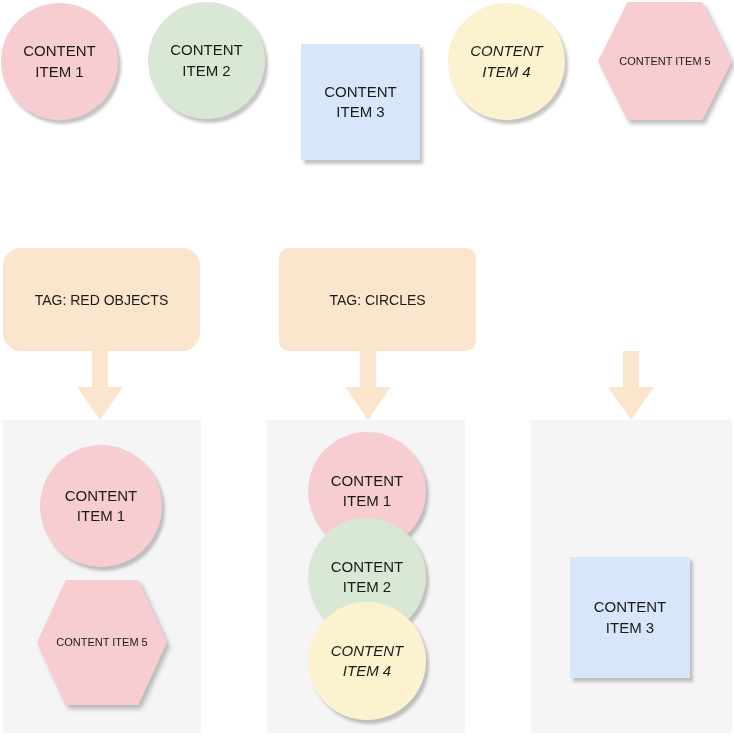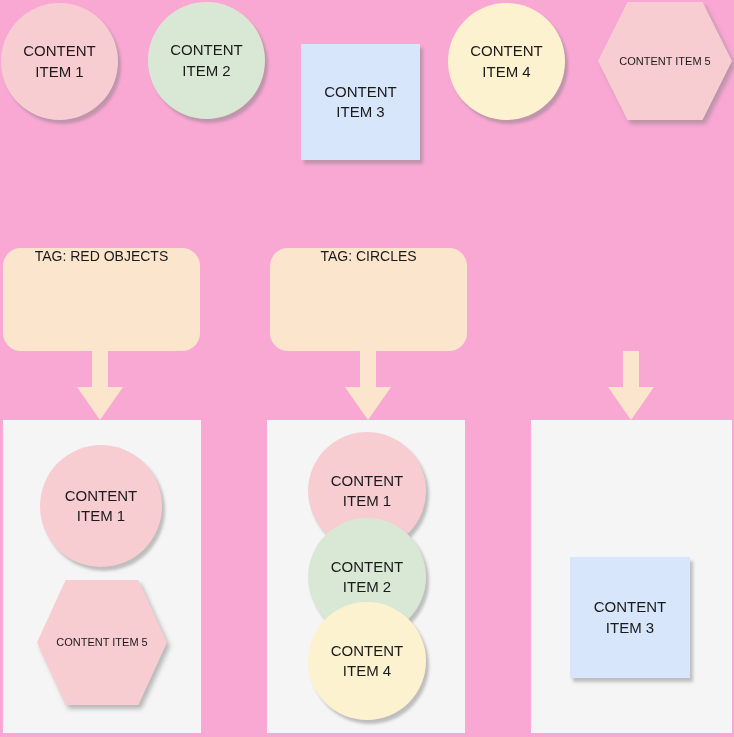--- a/index.html
+++ b/index.html
@@ -1,40 +1,40 @@
 <!DOCTYPE html>
 <html><head>
 <meta charset="utf-8">
 <style>
   html,body { margin:0; padding:0; background:#000; }
   #canvas {
-    position:relative; width:734px; height:737px; background:#f9a8d4;
+    position:relative; width:734px; height:737px; background:#ffffff;
     overflow:hidden; font-family:"Liberation Sans", sans-serif; color:#1a1a1a;
   }
   .node {
     position:absolute; display:flex; align-items:center; justify-content:center;
     text-align:center; font-size:15px; line-height:1.35; color:#1a1a1a;
   }
   .node-label { width:100px; display:inline-block; }
   .circle { border-radius:50%; }
   .shadowed { box-shadow:3px 4px 3px rgba(125,125,125,0.45); }
   .hex-wrap { position:absolute; filter:drop-shadow(3px 4px 2px rgba(125,125,125,0.5)); }
   .hex {
     width:100%; height:100%; display:flex; align-items:center; justify-content:center;
     text-align:center; font-size:11px; line-height:1.35;
     clip-path:polygon(0% 50%, 22% 0%, 78% 0%, 100% 50%, 78% 100%, 22% 100%);
   }
   .pink   { background:#f8cdd2; }
   .green  { background:#d9e8d4;align-items:center; }
   .blue   { background:#d7e6fa;margin-top:40px; }
-  .yellow { background:#fdf2d0; }
+  .yellow { background:#fdf2d0;font-style:italic; }
   .tag {
     position:absolute; top:248px; width:197px; height:103px;
     background:#fce5cd; border-radius:18px;
-    display:flex; justify-content:center;
+    display:flex; align-items:center; justify-content:center;
     font-size:14px; text-align:center;
   }
   .arrow { position:absolute; top:351px; width:46px; }
   .arrow-shaft { margin:0 auto; width:16px; height:36px; background:#fce5cd; }
   .arrow-head {
     width:0; height:0;
     border-left:23px solid transparent; border-right:23px solid transparent;
     border-top:33px solid #fce5cd;
   }
   .bin { position:absolute; top:420px; height:313px; background:#f5f5f5; }
@@ -58,21 +58,21 @@
   </div>
   <div class="hex-wrap" style="left:598px; top:2px; width:134px; height:118px;">
     <div class="hex pink">
       <span class="node-label">CONTENT ITEM 5</span>
     </div>
   </div>
 
   <div class="tag" style="left:3px;">
     <span>TAG: RED OBJECTS</span>
   </div>
-  <div class="tag" style="left:270px;">
+  <div class="tag" style="left:279px;border-radius:10px;">
     <span>TAG: CIRCLES</span>
   </div>
 
   <div class="arrow" style="left:77px;">
     <div class="arrow-shaft"></div>
     <div class="arrow-head"></div>
   </div>
   <div class="arrow" style="left:345px;">
     <div class="arrow-shaft"></div>
     <div class="arrow-head"></div>

